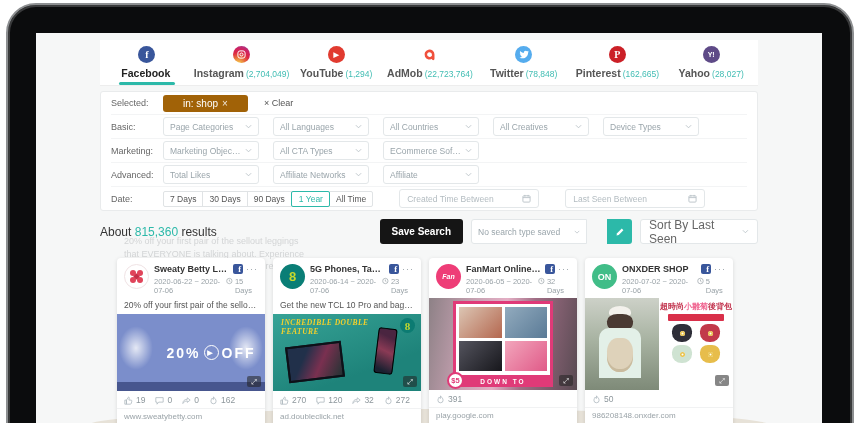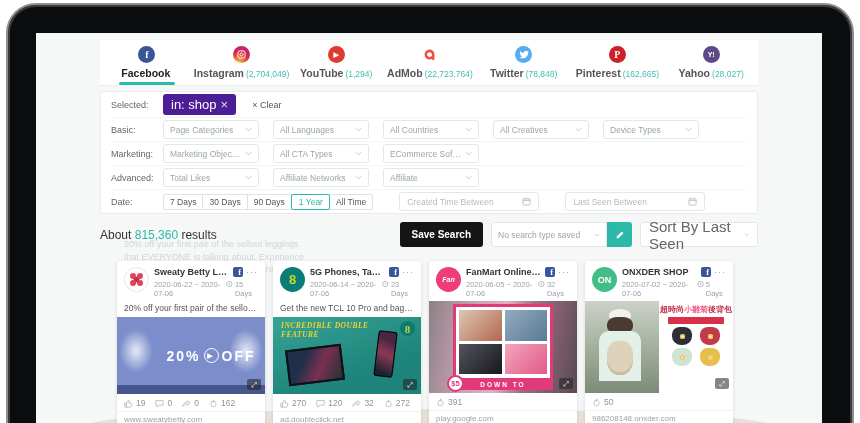--- a/index.html
+++ b/index.html
@@ -38,21 +38,21 @@
   .tab.active::after { content:""; position:absolute; bottom:0; width:56px; height:3px;
     background:#2cb9a9; border-radius:2px; }
 
   
   .filters { background:#fff; border:1px solid #e9ebec; border-radius:3px;
     margin-top:5px; padding:0 10px; }
   .frow { display:flex; align-items:center; min-height:22px; padding:2px 0;
     border-top:1px solid #f3f4f5; }
   .frow:first-child { border-top:none; }
   .flabel { width:52px; font-size:9px; color:#666; flex-shrink:0; }
-  .chip { background:#4c1d95; color:#fff; font-size:13px; padding:3px 8px;
+  .chip { background:#a16207; color:#fff; font-size:10px; padding:3px 20px;
     border-radius:3px; cursor:pointer; }
   .chip .x { margin-left:4px; opacity:.85; }
   .clear { font-size:9px; color:#555; margin-left:16px; cursor:pointer; }
   .select { width:96px; height:19px; border:1px solid #e3e7e9; border-radius:3px;
     display:flex; align-items:center; justify-content:space-between; padding:0 6px;
     font-size:8.5px; color:#9aa5ab; margin-right:14px; background:#fff; cursor:pointer;
     white-space:nowrap; }
   .select .sel-txt { overflow:hidden; text-overflow:ellipsis; }
   .chev { flex-shrink:0; margin-left:3px; }
   .seg { display:flex; }
@@ -66,28 +66,28 @@
     font-size:8.5px; color:#b3bcc1; background:#fff; margin-left:26px; cursor:pointer; }
 
   
   .resbar { display:flex; align-items:center; margin-top:8px; }
   .res-text { font-size:12px; color:#333; }
   .res-count { color:#2cb9a9; }
   .res-right { margin-left:auto; display:flex; align-items:center; gap:8px; }
   .btn-save { background:#151515; color:#fff; font-size:10px; font-weight:bold;
     padding:0 12px; height:25px; display:flex; align-items:center; border-radius:3px;
     cursor:pointer; }
-  .saved { display:flex; }
+  .saved { display:flex;gap:20px; }
   .saved-input { width:116px; height:25px; border:1px solid #e3e7e9; background:#fff;
     border-radius:3px 0 0 3px; font-size:8.5px; color:#9aa5ab; display:flex;
     align-items:center; justify-content:space-between; padding:0 6px; cursor:pointer; }
   .saved-edit { width:25px; height:25px; background:#2cb9a9; border-radius:0 3px 3px 0;
     display:flex; align-items:center; justify-content:center; cursor:pointer; }
   .sortsel { width:118px; height:25px; border:1px solid #e3e7e9; background:#fff;
-    border-radius:3px; font-size:15px; color:#666; display:flex; align-items:center;
+    border-radius:3px; font-size:12px; color:#666; display:flex; align-items:center;
     justify-content:space-between; padding:0 8px; cursor:pointer; }
 
   
   .cards { display:flex; gap:8px; padding-left:17px; margin-top:14px; position:relative; }
   .ghost { position:absolute; top:-23px; left:24px; font-size:9px; color:#d3d5d6;
     line-height:12.5px; z-index:0; }
   .card { width:148px; flex-shrink:0; background:#fff; border-radius:4px;
     box-shadow:0 1px 4px rgba(0,0,0,.12); position:relative; z-index:1; height:186px;
     overflow:hidden; }
   .chead { display:flex; padding:6px 7px 3px; gap:5px; align-items:flex-start; }

